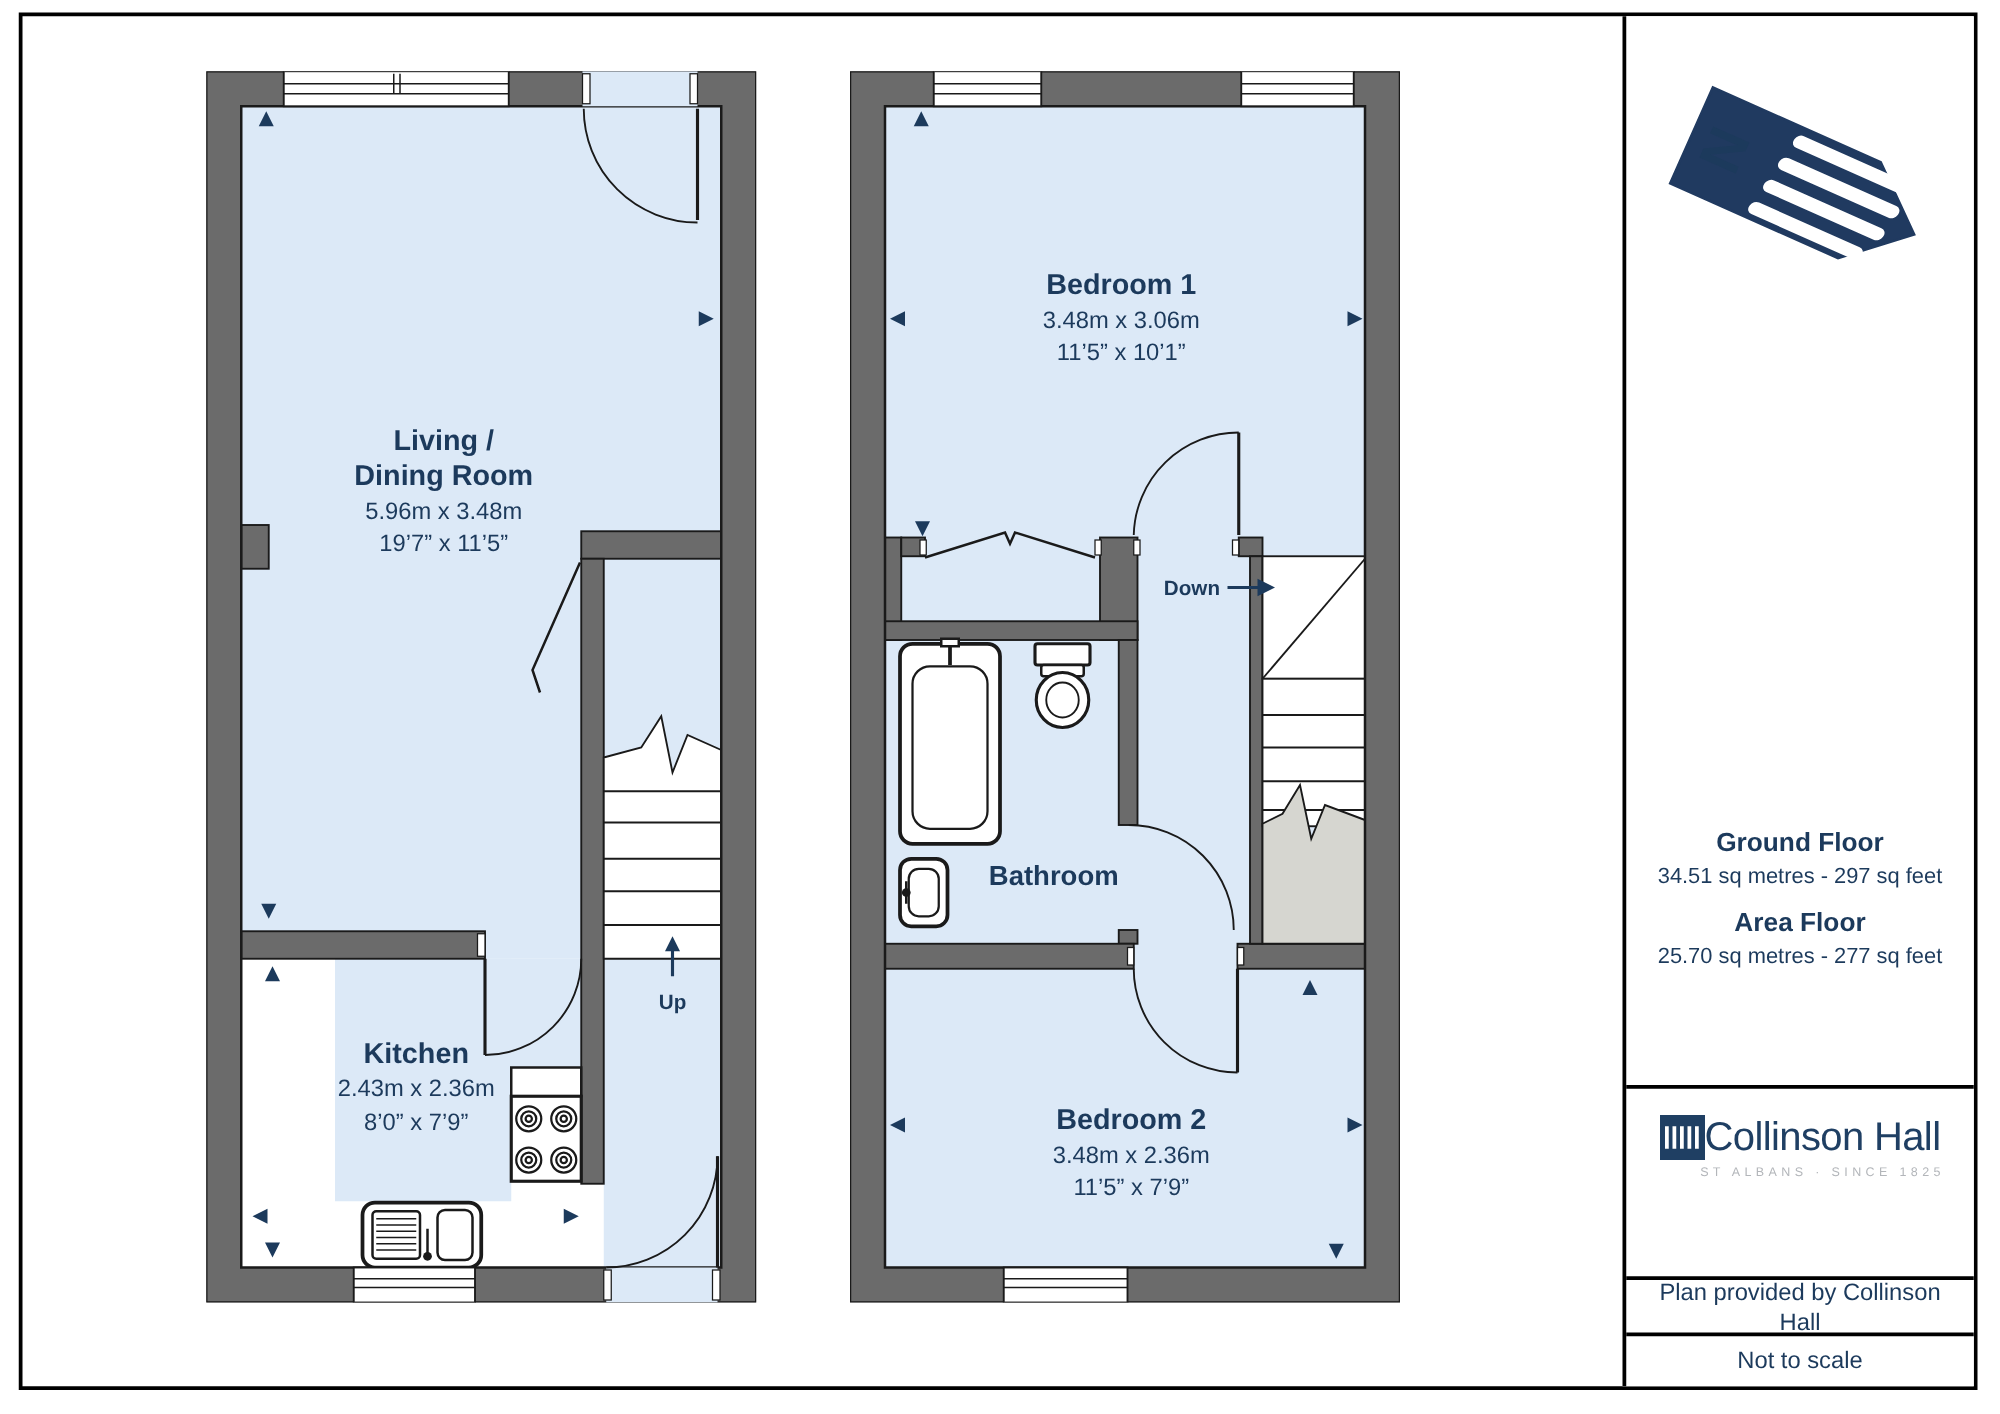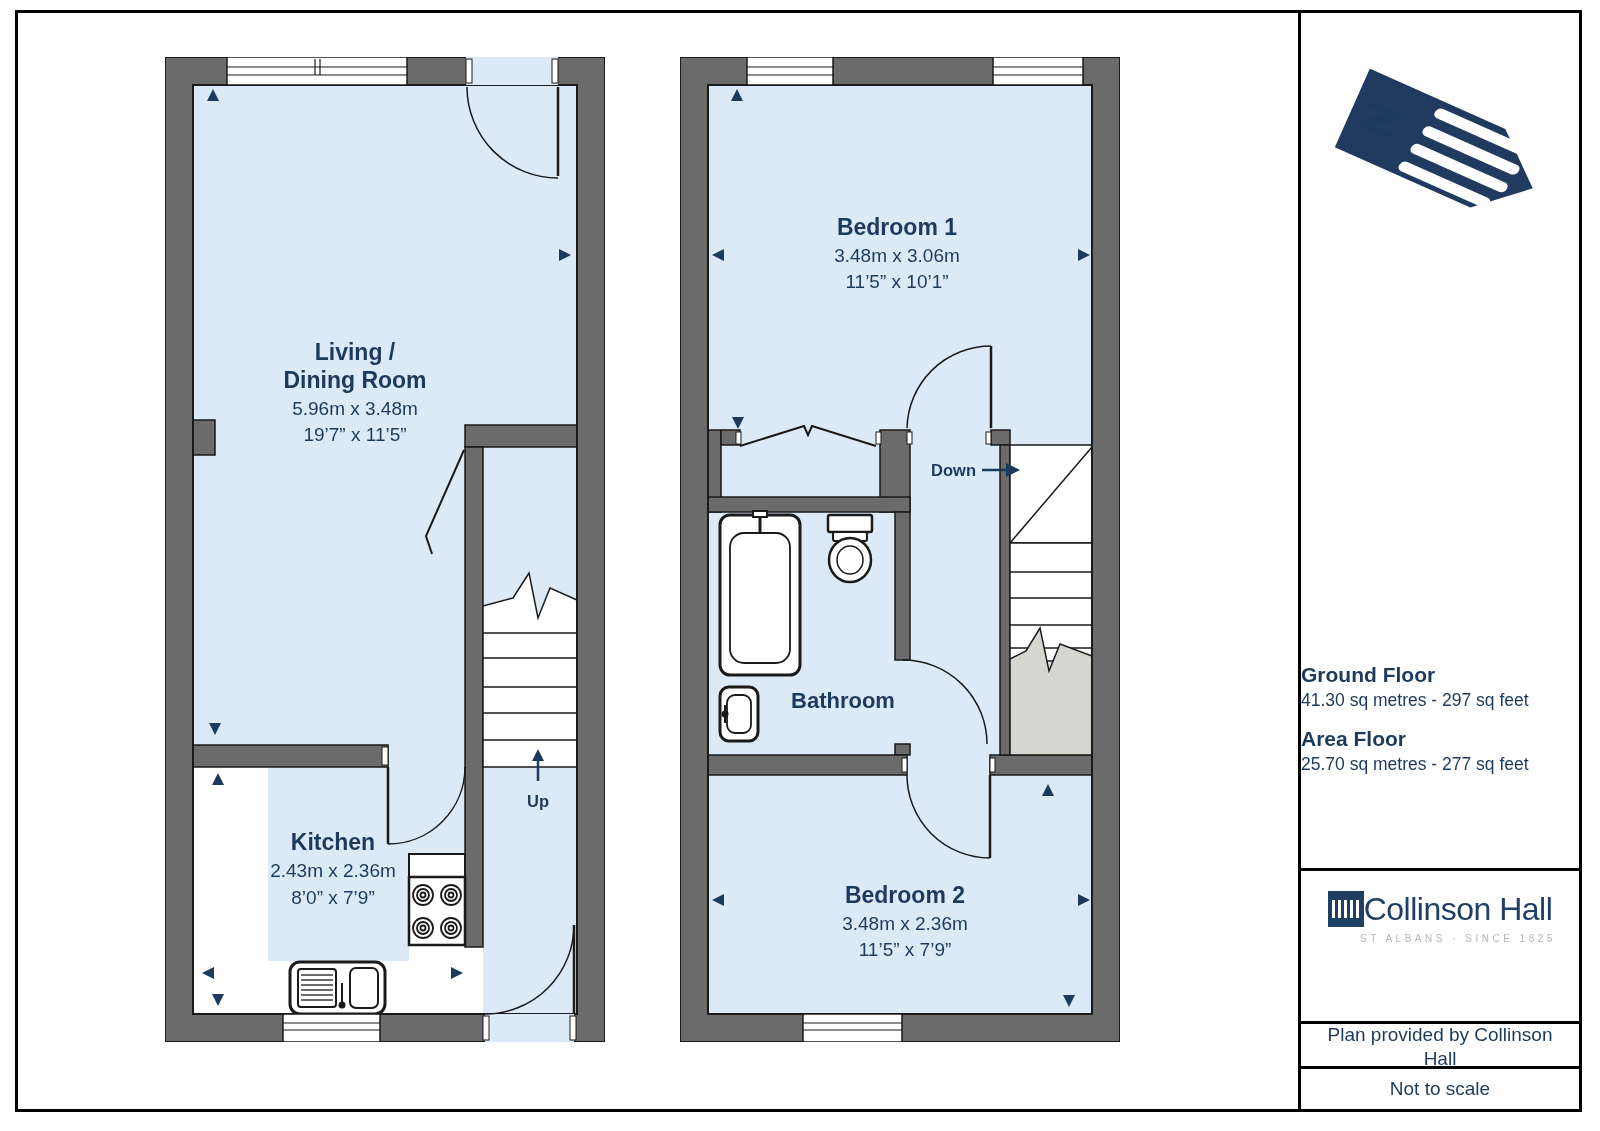--- a/index.html
+++ b/index.html
@@ -3,27 +3,27 @@
 <meta charset="utf-8">
 <style>
   html,body{margin:0;padding:0;background:#ffffff;font-family:"Liberation Sans",sans-serif;}
   .page{position:relative;width:1600px;height:1131px;background:#fff;overflow:hidden;}
   .frame{position:absolute;left:15px;top:10px;width:1567px;height:1102px;border:3px solid #000;box-sizing:border-box;}
   .plan{position:absolute;}
   .plan.gf{left:147px;top:44px;}
   .plan.ff{left:662px;top:44px;}
   .sidebar{position:absolute;top:0;right:0;bottom:0;width:281px;border-left:3px solid #000;box-sizing:border-box;background:#fff;}
   .compass-wrap{position:absolute;top:42px;left:50%;transform:translateX(-50%);}
-  .areas{position:absolute;top:648px;left:0;right:0;text-align:left;color:#1c3a5c;}
+  .areas{position:absolute;top:648px;left:0;right:0;text-align:center;color:#1c3a5c;}
   .area-entry{margin-bottom:13px;}
   .area-title{font-size:21px;font-weight:bold;line-height:27px;}
   .area-detail{font-size:17.5px;line-height:24px;}
   .panel{position:absolute;left:0;right:0;border-top:3px solid #000;box-sizing:border-box;display:flex;align-items:center;justify-content:center;text-align:center;color:#1c3a5c;}
   .brand{top:855px;height:95px;flex-direction:column;}
-  .brand-row{display:flex;align-items:center;gap:0;}
+  .brand-row{display:flex;align-items:flex-end;gap:0;}
   .brand-icon{width:36px;height:36px;background:#1f3f63;display:flex;align-items:center;justify-content:center;gap:3px;}
   .brand-icon i{display:block;width:3px;height:18px;background:#fff;}
   .brand-name{font-size:32px;color:#1f3f63;letter-spacing:-0.5px;}
   .brand-tag{font-size:10px;letter-spacing:3.5px;color:#b3b6ba;margin-top:5px;margin-left:36px;}
   .note1{top:950px;height:58px;}
   .note2{top:1008px;height:49px;justify-content:center;}
   .note3{top:1053px;bottom:0;}
   .note-text{font-size:19px;line-height:1.25;width:210px;}
   .note-text.wide{width:260px;}
   svg text{font-family:"Liberation Sans",sans-serif;fill:#1c3a5c;}
@@ -290,21 +290,21 @@
               <rect x="-24" y="6" width="104" height="11" rx="5"></rect>
               <rect x="-24" y="27" width="98" height="11" rx="5"></rect>
             </g>
           </g>
         </svg>
       </div>
 
       <div class="areas">
         <div class="area-entry">
           <div class="area-title">Ground Floor</div>
-          <div class="area-detail">41.30 sq metres - 297 sq feet</div>
+          <div class="area-detail">34.51 sq metres - 297 sq feet</div>
         </div>
         <div class="area-entry">
           <div class="area-title">Area Floor</div>
           <div class="area-detail">25.70 sq metres - 277 sq feet</div>
         </div>
       </div>
 
       <div class="panel brand">
         <div class="brand-row">
           <div class="brand-icon">

